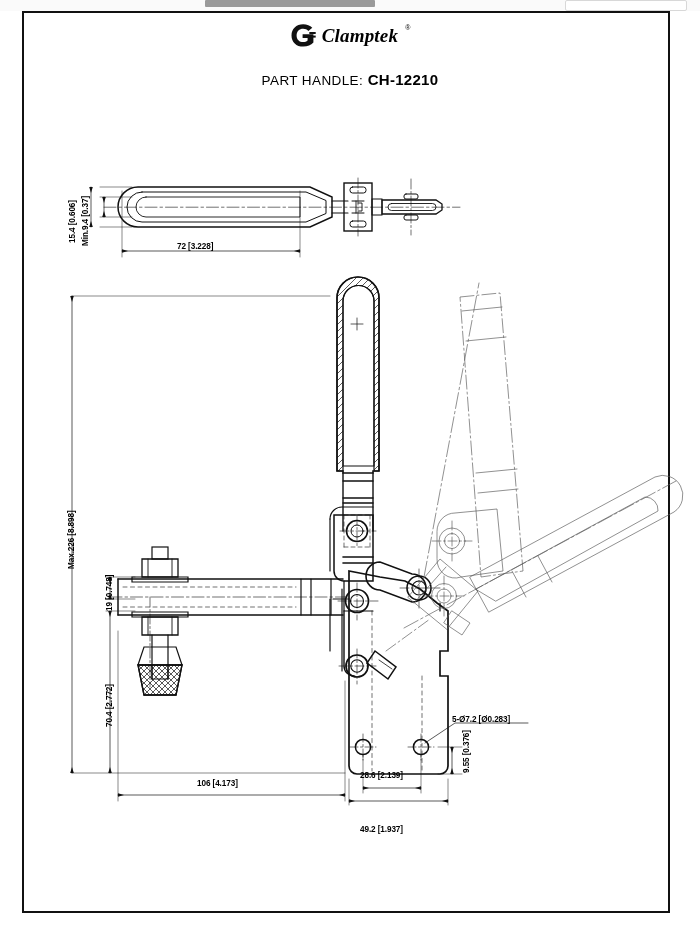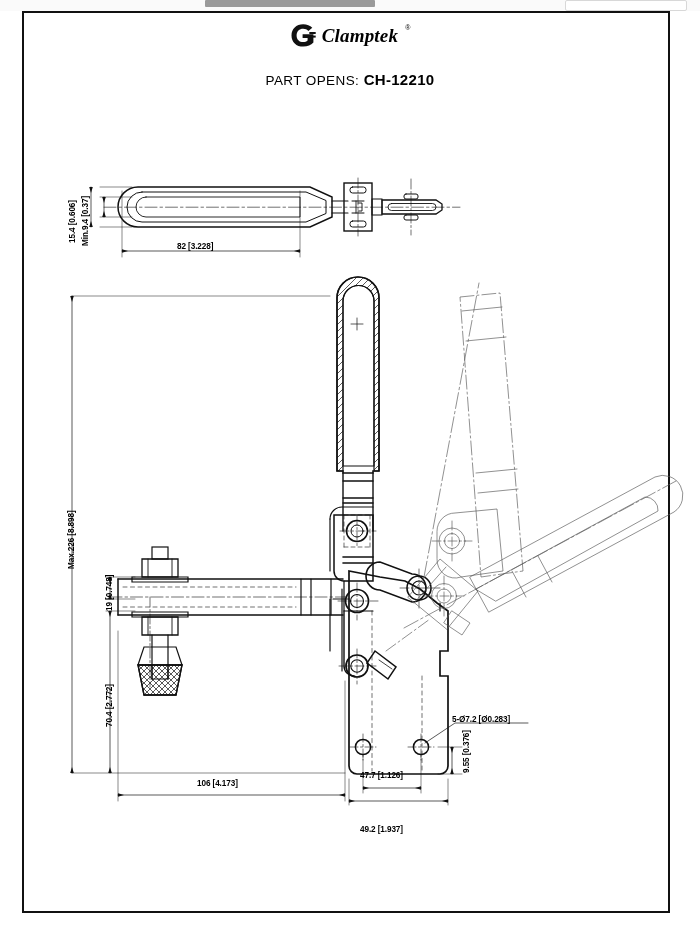--- a/index.html
+++ b/index.html
@@ -63,21 +63,21 @@
           <rect x="19.3" y="12.6" width="6.4" height="2.0" fill="#111"></rect>
           <rect x="19.3" y="9.0" width="6.4" height="2.0" fill="#111"></rect>
         </svg>
       </span>
       <span id="brand-name">Clamptek</span>
       <span id="brand-reg">®</span>
     </span>
   </div>
 
   <div id="part-row">
-    <span id="part-label">PART  OPENS:</span>
+    <span id="part-label">PART  HANDLE:</span>
     <span id="part-value">CH-12210</span>
   </div>
 
   <svg width="700" height="935" viewBox="0 0 700 935">
 
     <defs>
       <pattern id="knurlA" width="7" height="7" patternUnits="userSpaceOnUse" patternTransform="rotate(0)">
         <path d="M0 7 L7 0 M-1 1 L1 -1 M6 8 L8 6" stroke="#111" stroke-width="0.7" fill="none"></path>
       </pattern>
       <pattern id="knurlX" width="6" height="6" patternUnits="userSpaceOnUse">
@@ -306,28 +306,28 @@
       <path d="M452 736 L452 763" stroke-width="0.7" marker-start="url(#arS)" marker-end="url(#ar)"></path>
 
       <path d="M425 732 L455 712 L528 712" stroke-width="0.7"></path>
     </g>
 
     </g>
   </svg>
 
   <div class="dim vert" style="left:68px;top:232px;">15.4 [0.606]</div>
   <div class="dim vert" style="left:81px;top:235px;">Min.9.4 [0.37]</div>
-  <div class="dim" style="left:177px;top:231px;">82 [3.228]</div>
+  <div class="dim" style="left:177px;top:231px;">72 [3.228]</div>
 
   <div class="dim vert" style="left:67px;top:558px;">Max.226 [8.898]</div>
   <div class="dim vert" style="left:105px;top:600px;">19 [0.748]</div>
   <div class="dim vert" style="left:105px;top:716px;">70.4 [2.772]</div>
 
   <div class="dim" style="left:197px;top:768px;">106 [4.173]</div>
-  <div class="dim" style="left:360px;top:760px;">47.7 [1.126]</div>
+  <div class="dim" style="left:360px;top:760px;">28.6 [2.139]</div>
   <div class="dim" style="left:360px;top:814px;">49.2 [1.937]</div>
   <div class="dim vert" style="left:462px;top:762px;">9.55 [0.376]</div>
   <div class="dim" style="left:452px;top:704px;">5-Ø7.2 [Ø0.283]</div>
 
   <div id="notes">
   </div>
 
 </div>
 
 </body></html>

